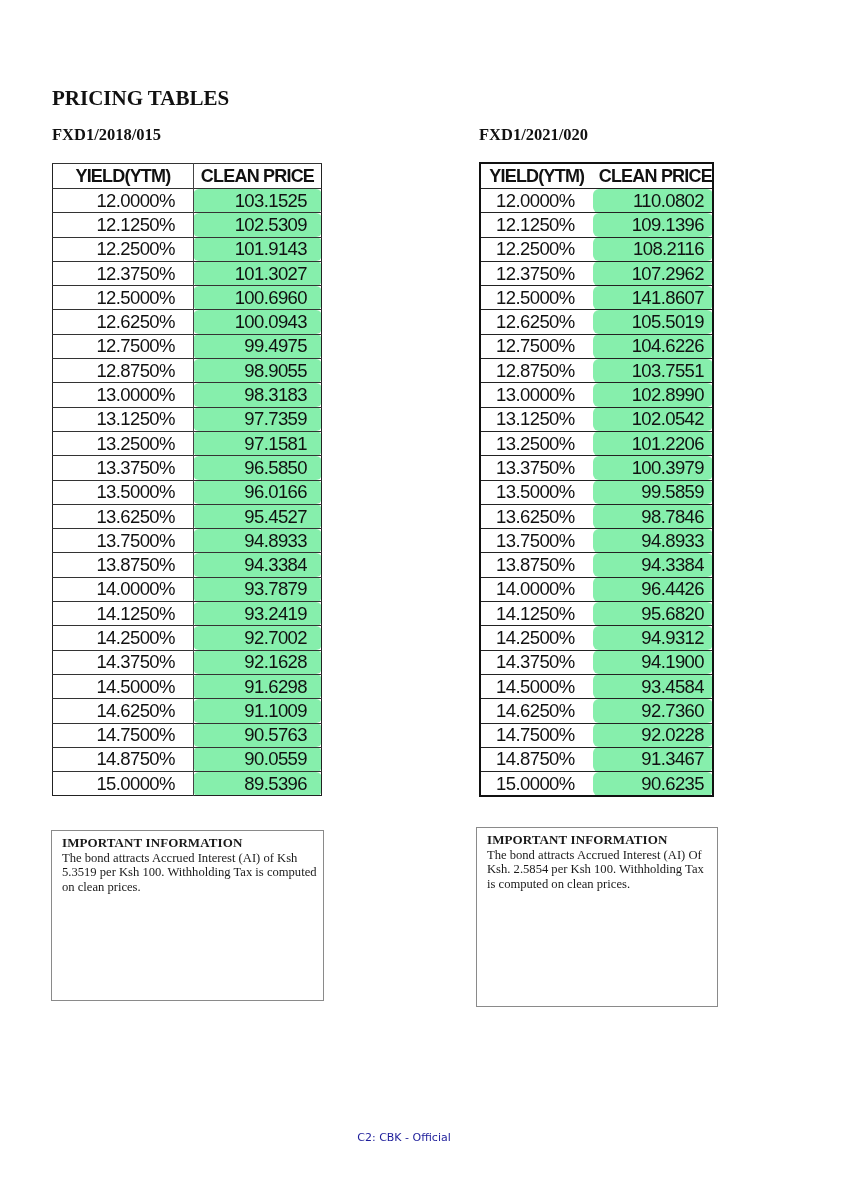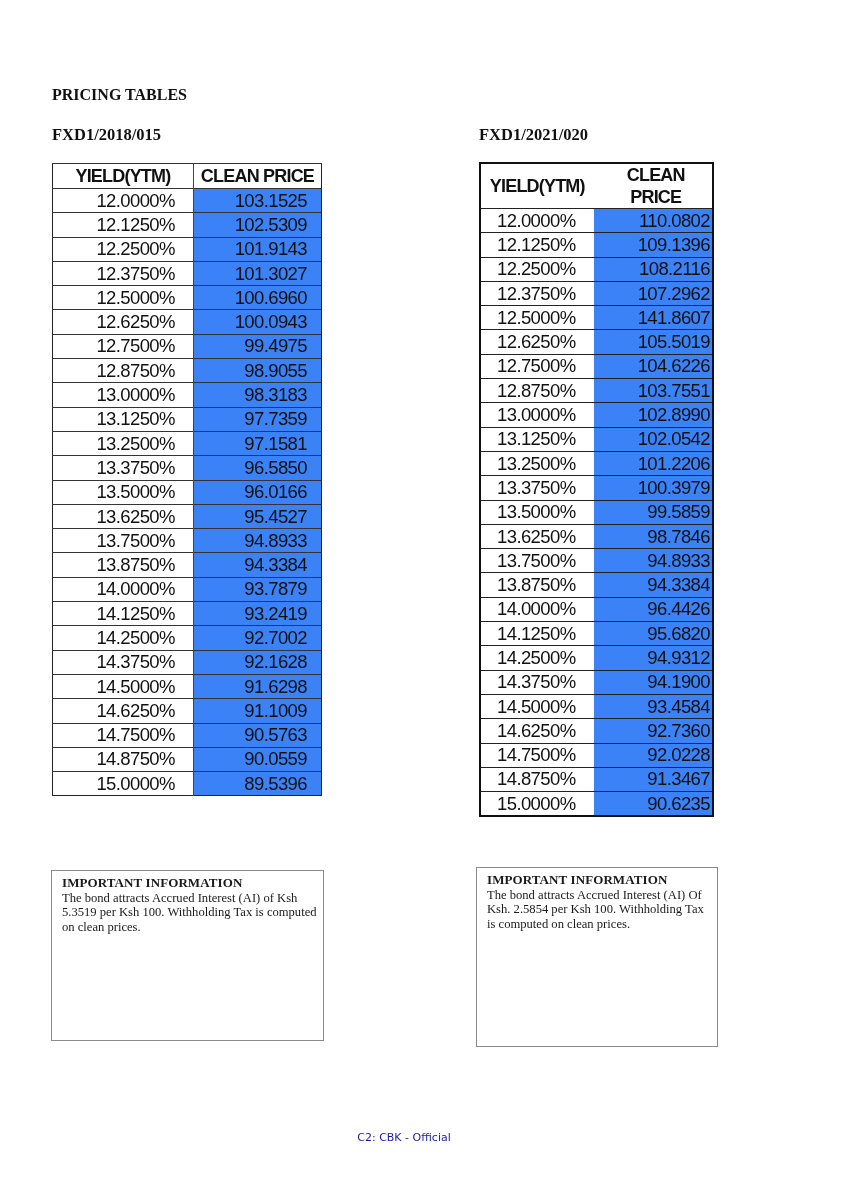--- a/index.html
+++ b/index.html
@@ -1,21 +1,21 @@
 <!DOCTYPE html>
 <html><head>
 <meta charset="utf-8">
 <style>
   html, body { margin: 0; padding: 0; background: #ffffff; }
   body { width: 849px; height: 1200px; position: relative; overflow: hidden; }
   .serif { font-family: "Liberation Serif", "DejaVu Serif", serif; }
 
   .page-title {
     position: absolute; left: 52px; top: 86px;
-    font-weight: bold; font-size: 16px; color: #111;
+    font-weight: bold; font-size: 21px; color: #111;
   }
   .bond-title {
     position: absolute; top: 125px;
     font-weight: bold; font-size: 16.5px; color: #111;
   }
   #bond-left-title { left: 52px; }
   #bond-right-title { left: 479px; }
 
   table.pt {
     position: absolute; border-collapse: collapse;
@@ -24,42 +24,42 @@
   }
   table.pt td, table.pt th {
     height: 23.3px; padding: 0; font-size: 18.5px; line-height: 22px;
     letter-spacing: -0.6px;
   }
   table.pt th {
     font-weight: bold; font-size: 18px; text-align: center; background: #fff;
     height: 24px; letter-spacing: -0.8px;
   }
   table.pt td.y { text-align: right; padding-right: 18px; background: #fff; }
-  table.pt td.p { text-align: right; padding-right: 14px; background: #3b82f6; }
+  table.pt td.p { text-align: right; padding-right: 14px; background: #86efac; border-radius: 6px; }
 
   
   #table-left { left: 52px; top: 163px; width: 270px; border: 1.5px solid #222; }
   #table-left th, #table-left td { border-top: 1px solid #333; }
   #table-left .c1 { width: 140px; border-right: 1px solid #444; }
   #table-left .c2 { width: 130px; }
 
   
   #table-right { left: 479px; top: 162px; width: 235px; border: 2px solid #111; }
   #table-right th, #table-right td { border-top: 1.5px solid #222; }
   #table-right .c1 { width: 102px; }
   #table-right .c2 { width: 133px; }
-  #table-right td.p { padding-right: 2px; }
+  #table-right td.p { padding-right: 8px; }
   #table-right th.c1 { text-align: center; }
   #table-right th.c2 { text-align: center; padding-left: 6px; }
 
   .info-box {
     position: absolute; border: 1px solid #8a8a8a; background: #fff;
     font-family: "Liberation Serif", "DejaVu Serif", serif;
     font-size: 12.6px; line-height: 14.6px; color: #1a1a1a;
-    box-sizing: border-box; padding: 5px 6px 0 10px; margin-top: 40px;
+    box-sizing: border-box; padding: 5px 6px 0 10px;
   }
   #info-left { left: 51px; top: 830px; width: 273px; height: 171px; }
   #info-right { left: 476px; top: 827px; width: 242px; height: 180px; padding-left: 10px; }
   .info-head { font-weight: bold; font-size: 13px; letter-spacing: 0.1px; }
   .info-para { margin: 0; }
   .info-gap { height: 14px; }
 
   .footer {
     position: absolute; left: 0; width: 808px; top: 1131px; text-align: center;
     font-family: "DejaVu Sans", "Liberation Sans", sans-serif;

